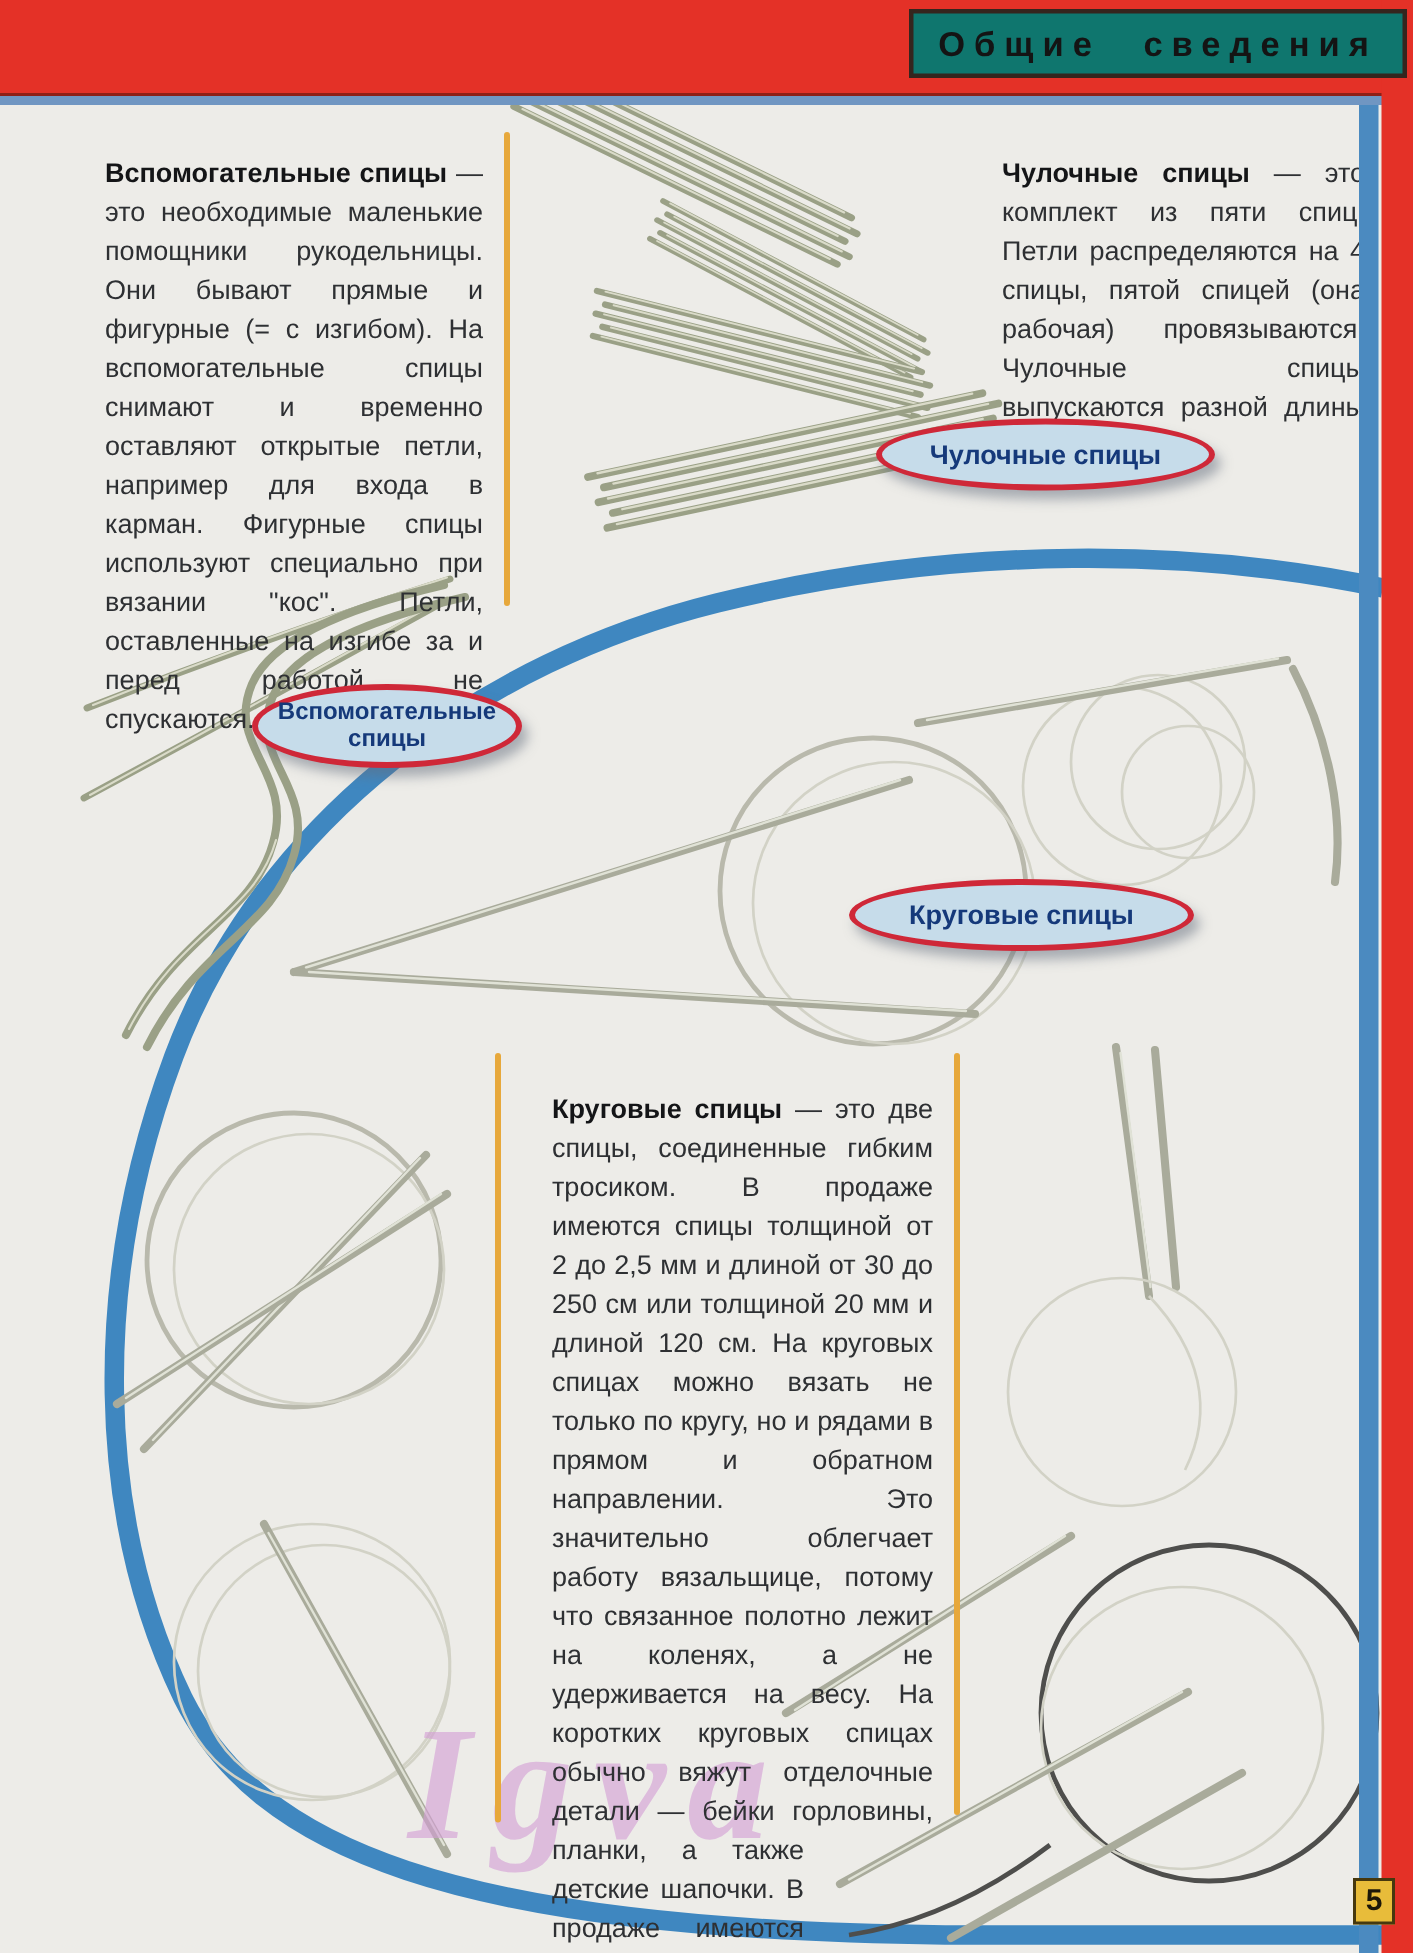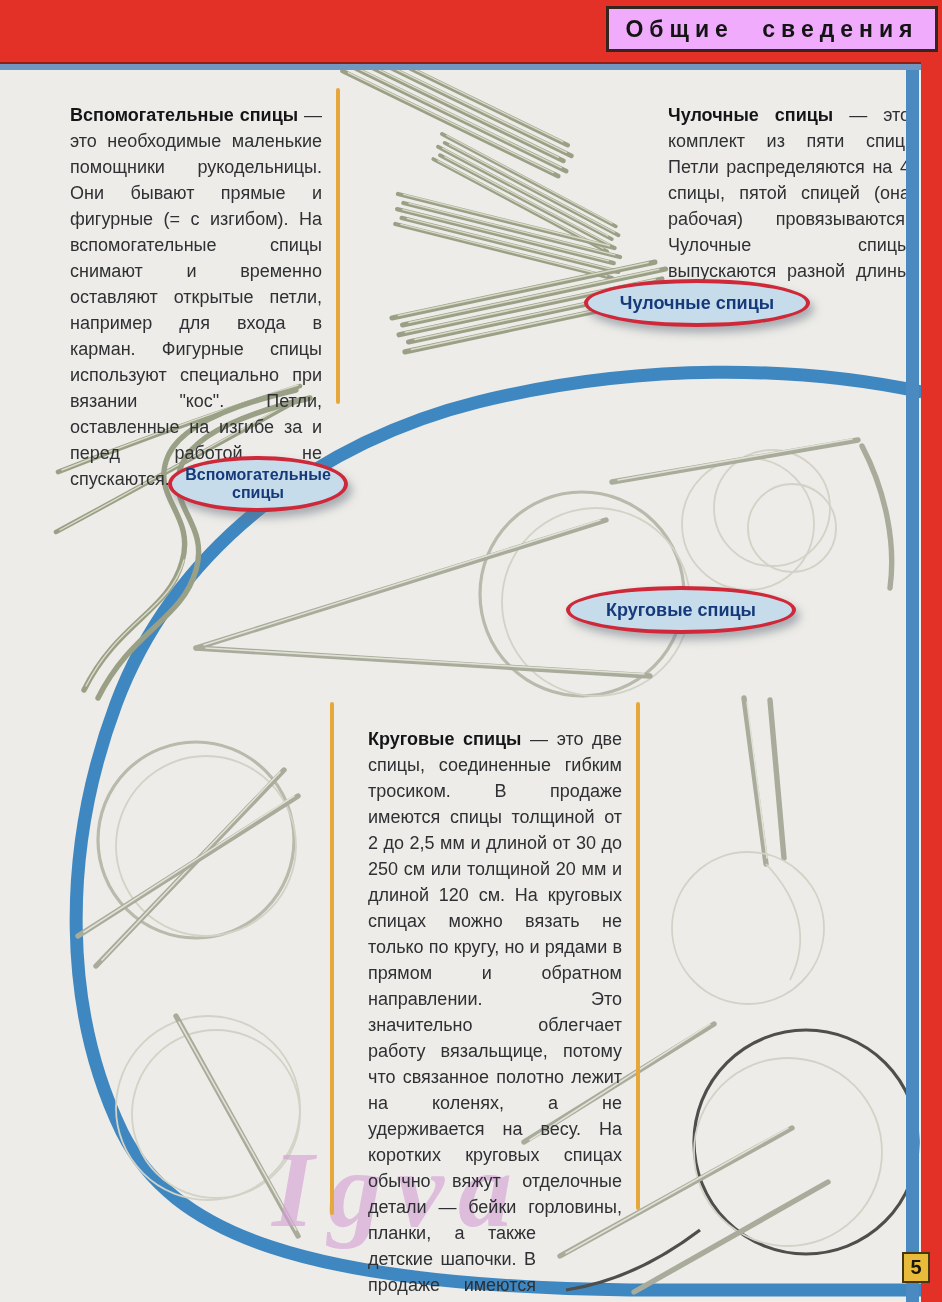--- a/index.html
+++ b/index.html
@@ -8,21 +8,21 @@
     background:linear-gradient(155deg,#f3f2ef 0%,#edecе8 35%,#eceae6 60%,#e8e7e3 100%);
     background-color:#edece8;
     font-family:"Liberation Sans","DejaVu Sans",sans-serif;
   }
   
   .top-band{position:absolute;left:0;top:0;width:942px;height:62px;background:#e43127;border-bottom:2px solid #8f1f15;z-index:6;}
   .top-blue-line{position:absolute;left:0;top:64px;width:922px;height:6px;background:#7096c2;z-index:6;}
   .right-red-stripe{position:absolute;left:921px;top:0;width:21px;height:1302px;background:#e43127;z-index:6;}
   .right-blue-stripe{position:absolute;left:906px;top:64px;width:13px;height:1238px;background:#4b8ac0;z-index:5;}
   .header-box{
-    position:absolute;left:606px;top:6px;width:332px;height:46px;background:#f0abfc;border:3px solid #35251e;
+    position:absolute;left:606px;top:6px;width:332px;height:46px;background:#0f766e;border:3px solid #35251e;
     display:flex;align-items:center;justify-content:center;z-index:7;box-sizing:border-box;
   }
   .header-box span{font-size:23px;font-weight:bold;color:#141414;letter-spacing:6px;word-spacing:16px;white-space:nowrap;}
   
   .divider{position:absolute;width:4px;background:#e7a83b;border-radius:2px;z-index:2;}
   .d1{left:336px;top:88px;height:316px;}
   .d2{left:330px;top:702px;height:513px;}
   .d3{left:636px;top:702px;height:508px;}
   
   .textblock{position:absolute;z-index:3;}

